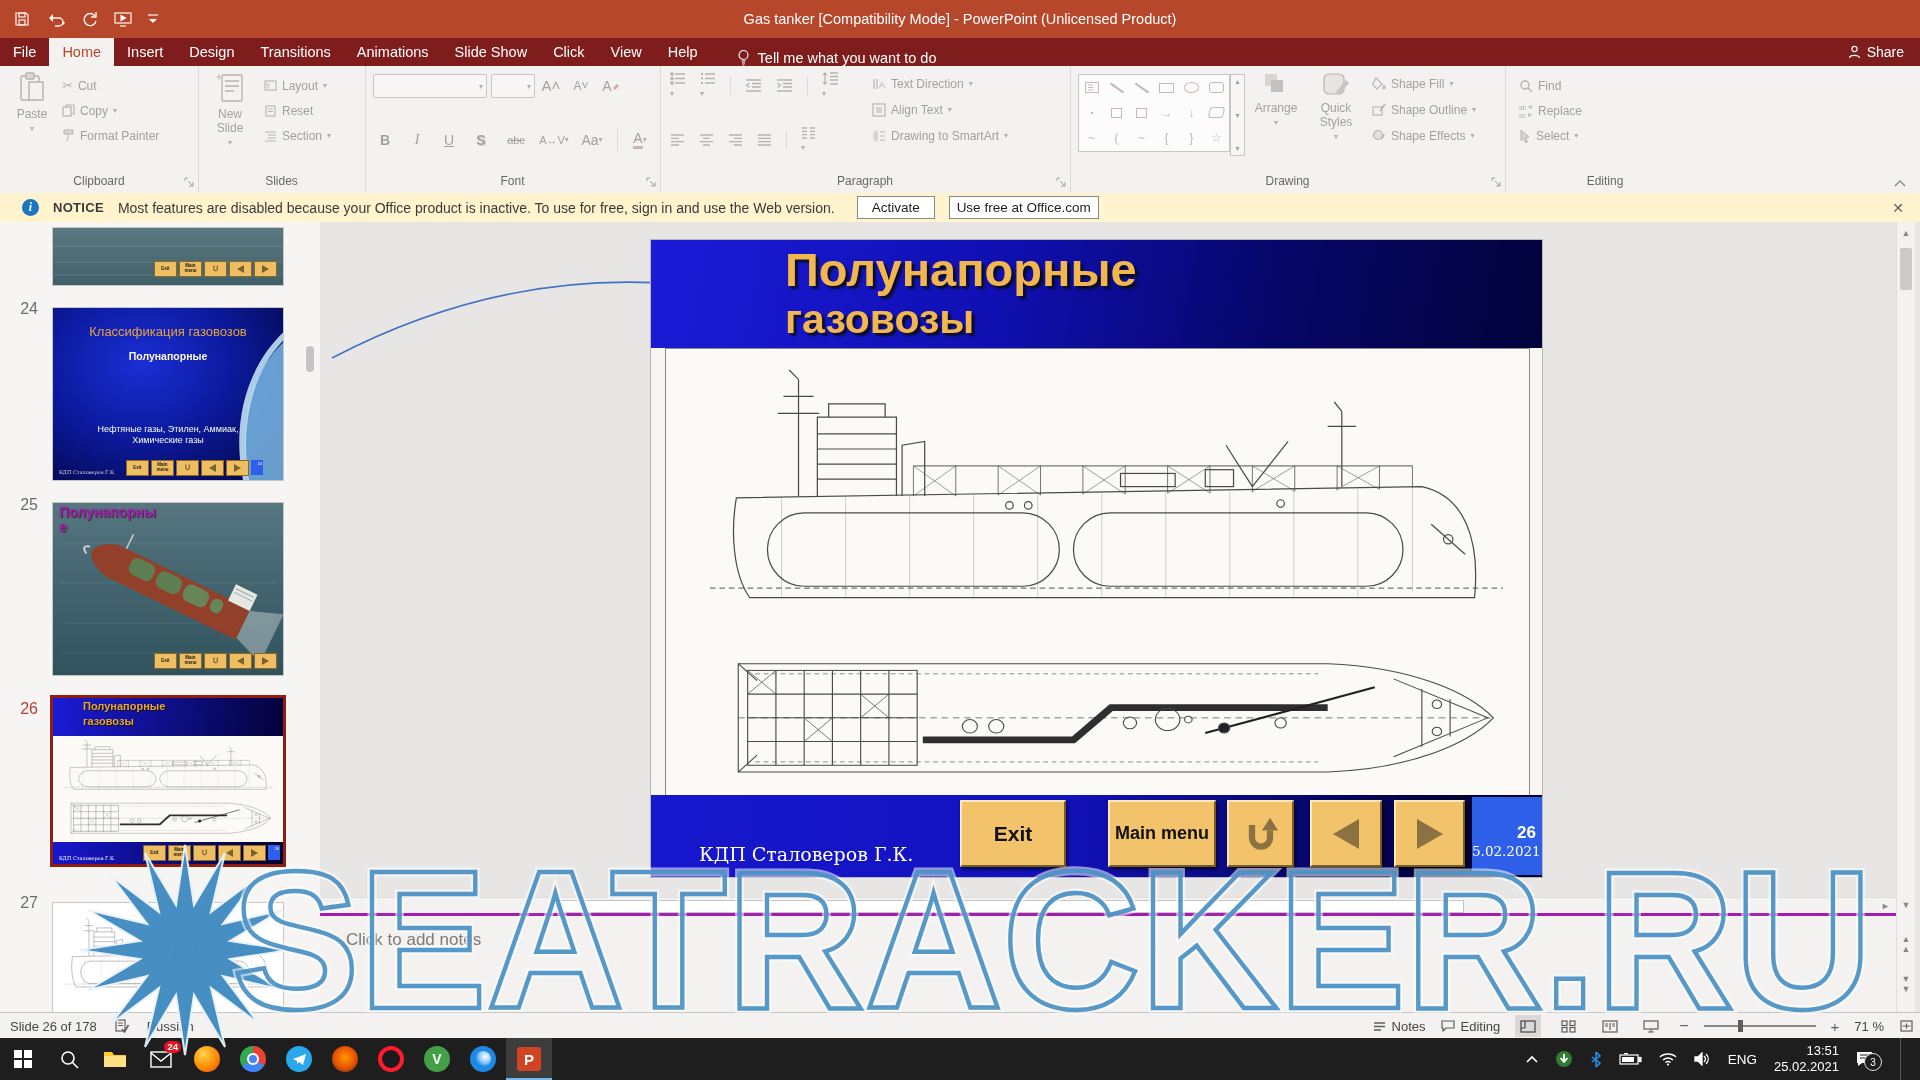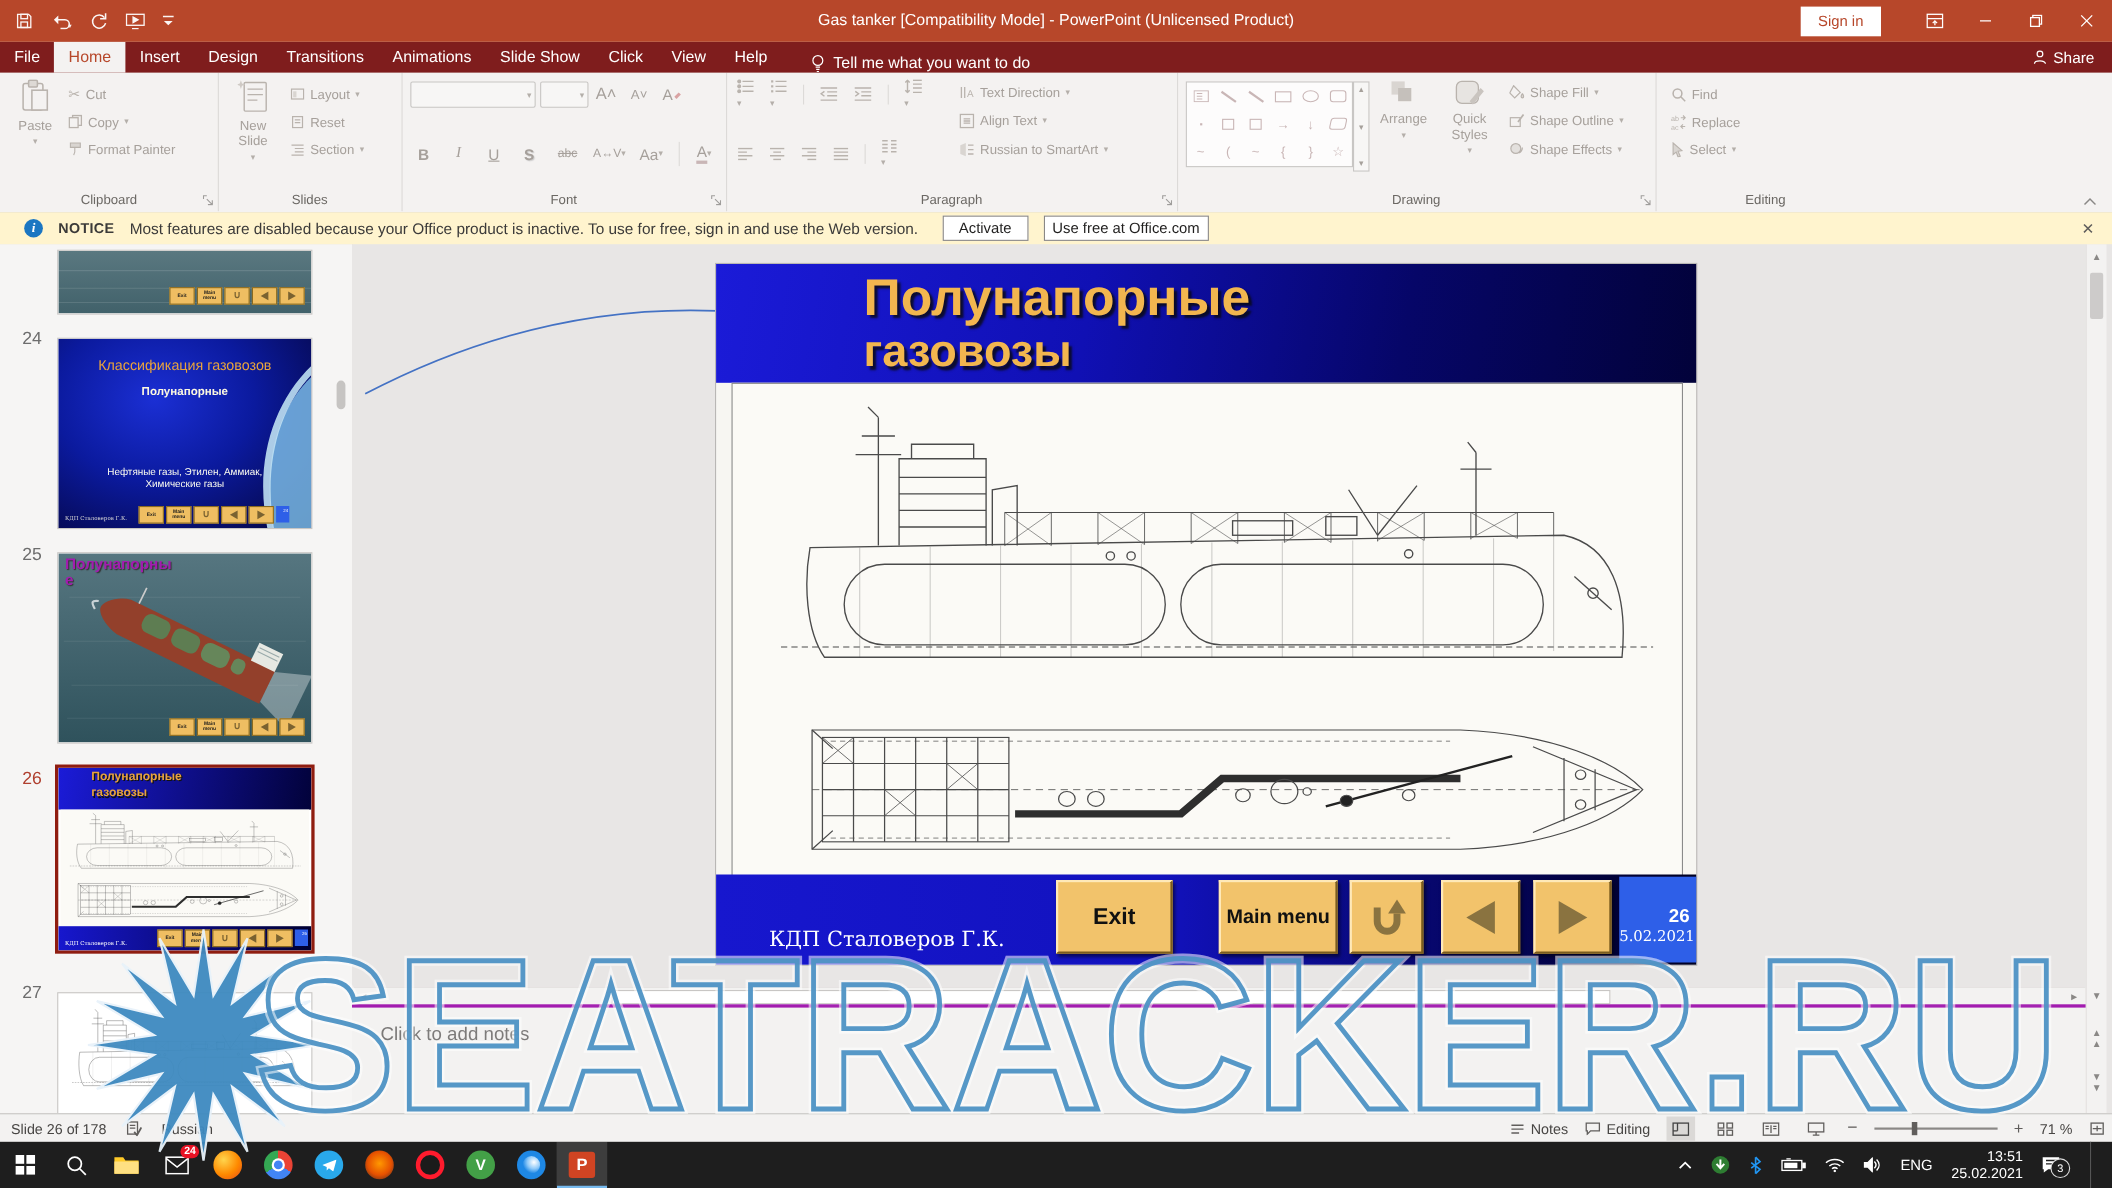--- a/index.html
+++ b/index.html
@@ -233,46 +233,20 @@
         </svg>
     </span>
     <span class="qicon">
       <svg width="10" height="12" viewBox="0 0 10 12" stroke="#fff" fill="#fff">
           <path d="M0,2 H10" stroke-width="1.2"></path>
           <path d="M1,6 L5,10 L9,6 Z" stroke="none"></path>
         </svg>
     </span>
   </div>
   <div id="win-title">Gas tanker [Compatibility Mode]  -  PowerPoint (Unlicensed Product)</div>
-  <div id="win-right">
-    <div id="signin">Sign in</div>
-    <div class="winbtn">
-      <svg width="16" height="16" viewBox="0 0 16 16" stroke="#fff" fill="none" stroke-width="1.2">
-          <rect x="1" y="2" width="14" height="12"></rect>
-          <path d="M1,6 H15"></path>
-          <path d="M8,12 V8 M6,10 L8,8 L10,10"></path>
-        </svg>
-    </div>
-    <div class="winbtn">
-      <svg width="12" height="12" viewBox="0 0 12 12" stroke="#fff" stroke-width="1.2">
-          <line x1="1" y1="6" x2="11" y2="6"></line>
-        </svg>
-    </div>
-    <div class="winbtn">
-      <svg width="12" height="12" viewBox="0 0 12 12" stroke="#fff" fill="none" stroke-width="1.2">
-          <rect x="1" y="3" width="8" height="8"></rect>
-          <path d="M3,3 V1 H11 V9 H9"></path>
-        </svg>
-    </div>
-    <div class="winbtn">
-      <svg width="12" height="12" viewBox="0 0 12 12" stroke="#fff" stroke-width="1.2">
-          <path d="M1,1 L11,11 M11,1 L1,11"></path>
-        </svg>
-    </div>
-  </div>
 </div>
 
 <div id="tabrow">
   <span class="tab">File</span>
   <span class="tab active">Home</span>
   <span class="tab">Insert</span>
   <span class="tab">Design</span>
   <span class="tab">Transitions</span>
   <span class="tab">Animations</span>
   <span class="tab">Slide Show</span>
@@ -480,21 +454,21 @@
           <path d="M4,5 H10 M4,7 H10 M4,9 H10"></path>
         </svg>
       <span>Align Text</span>
         <span class="caret">▾</span>
     </div>
     <div class="srow" style="left:212px;top:58px">
       <svg width="14" height="14" viewBox="0 0 14 14" stroke="#B9B3AD" fill="none" stroke-width="1.2">
           <path d="M1,3 L6,1 V13 L1,11 Z" fill="#D9D5D1" stroke="none"></path>
           <path d="M8,3 H13 M8,7 H13 M8,11 H13"></path>
         </svg>
-      <span>Russian to SmartArt</span>
+      <span>Drawing to SmartArt</span>
         <span class="caret">▾</span>
     </div>
     <div class="glabel">Paragraph</div>
     <span class="launcher">
       <svg width="10" height="10" viewBox="0 0 10 10" stroke="#8A8886" fill="none" stroke-width="1">
           <path d="M1,4 V1 H4 M4,4 L9,9 M9,5 V9 H5"></path>
         </svg>
     </span>
   </div>
 

